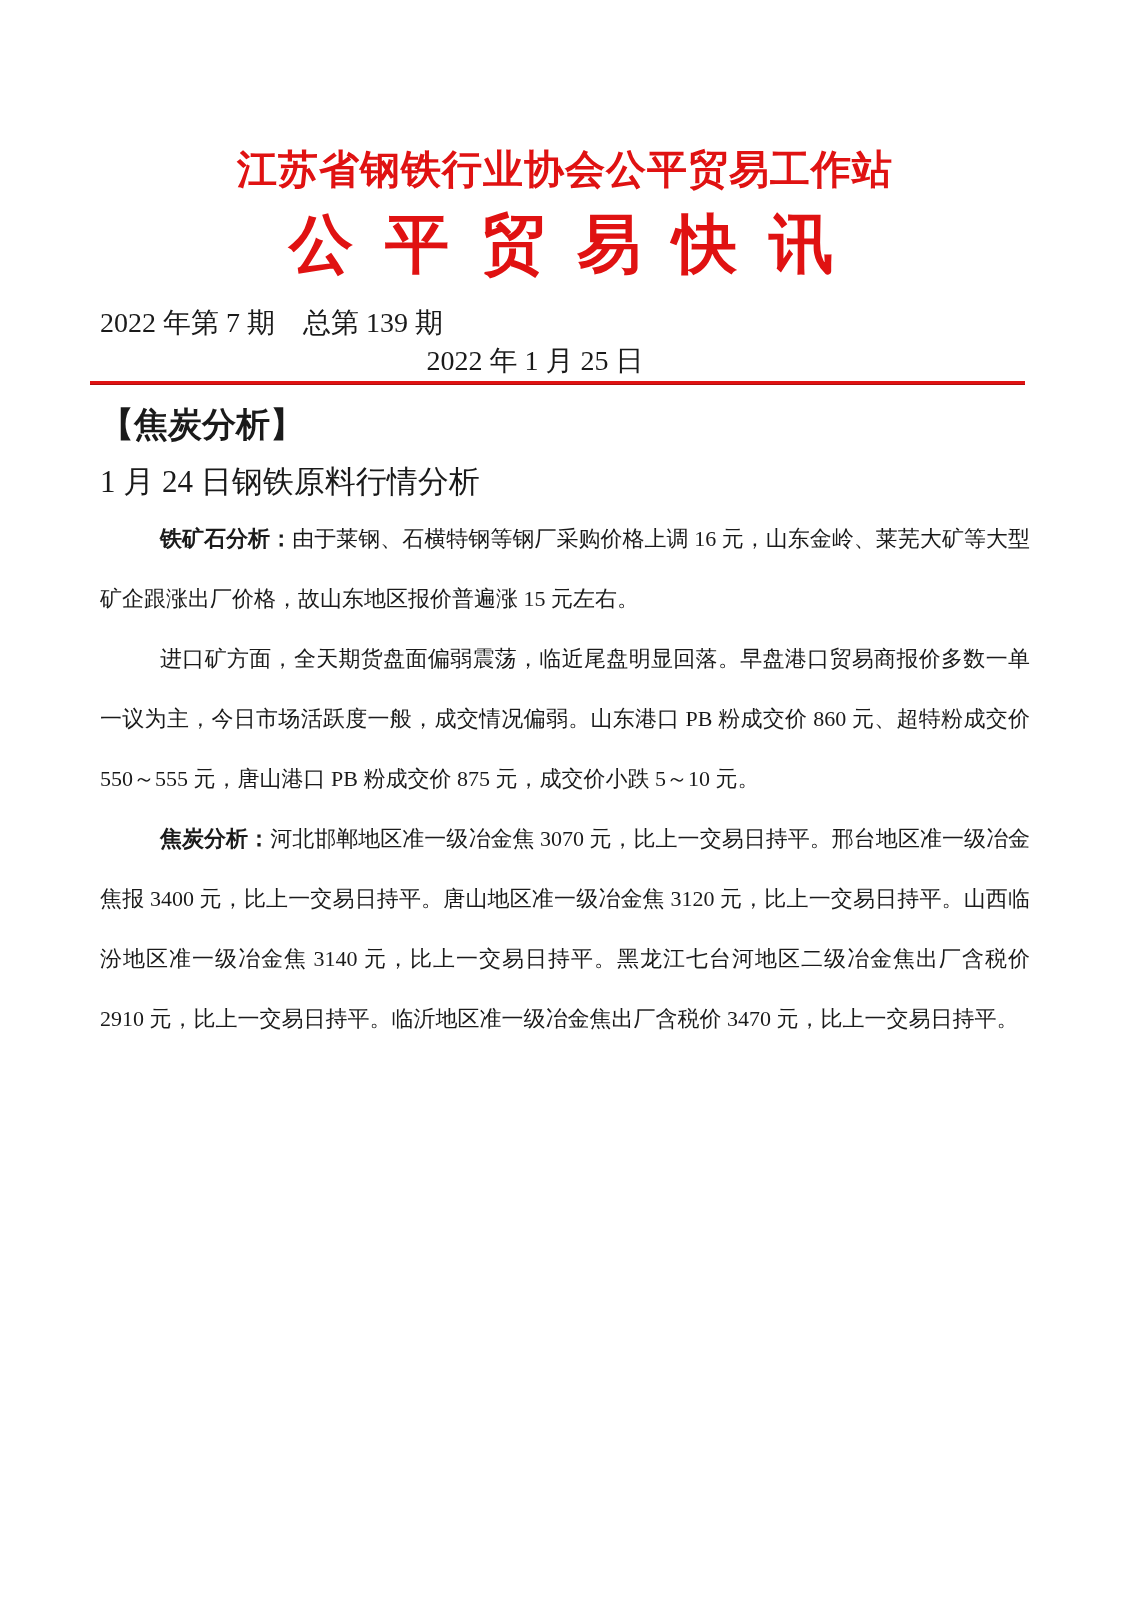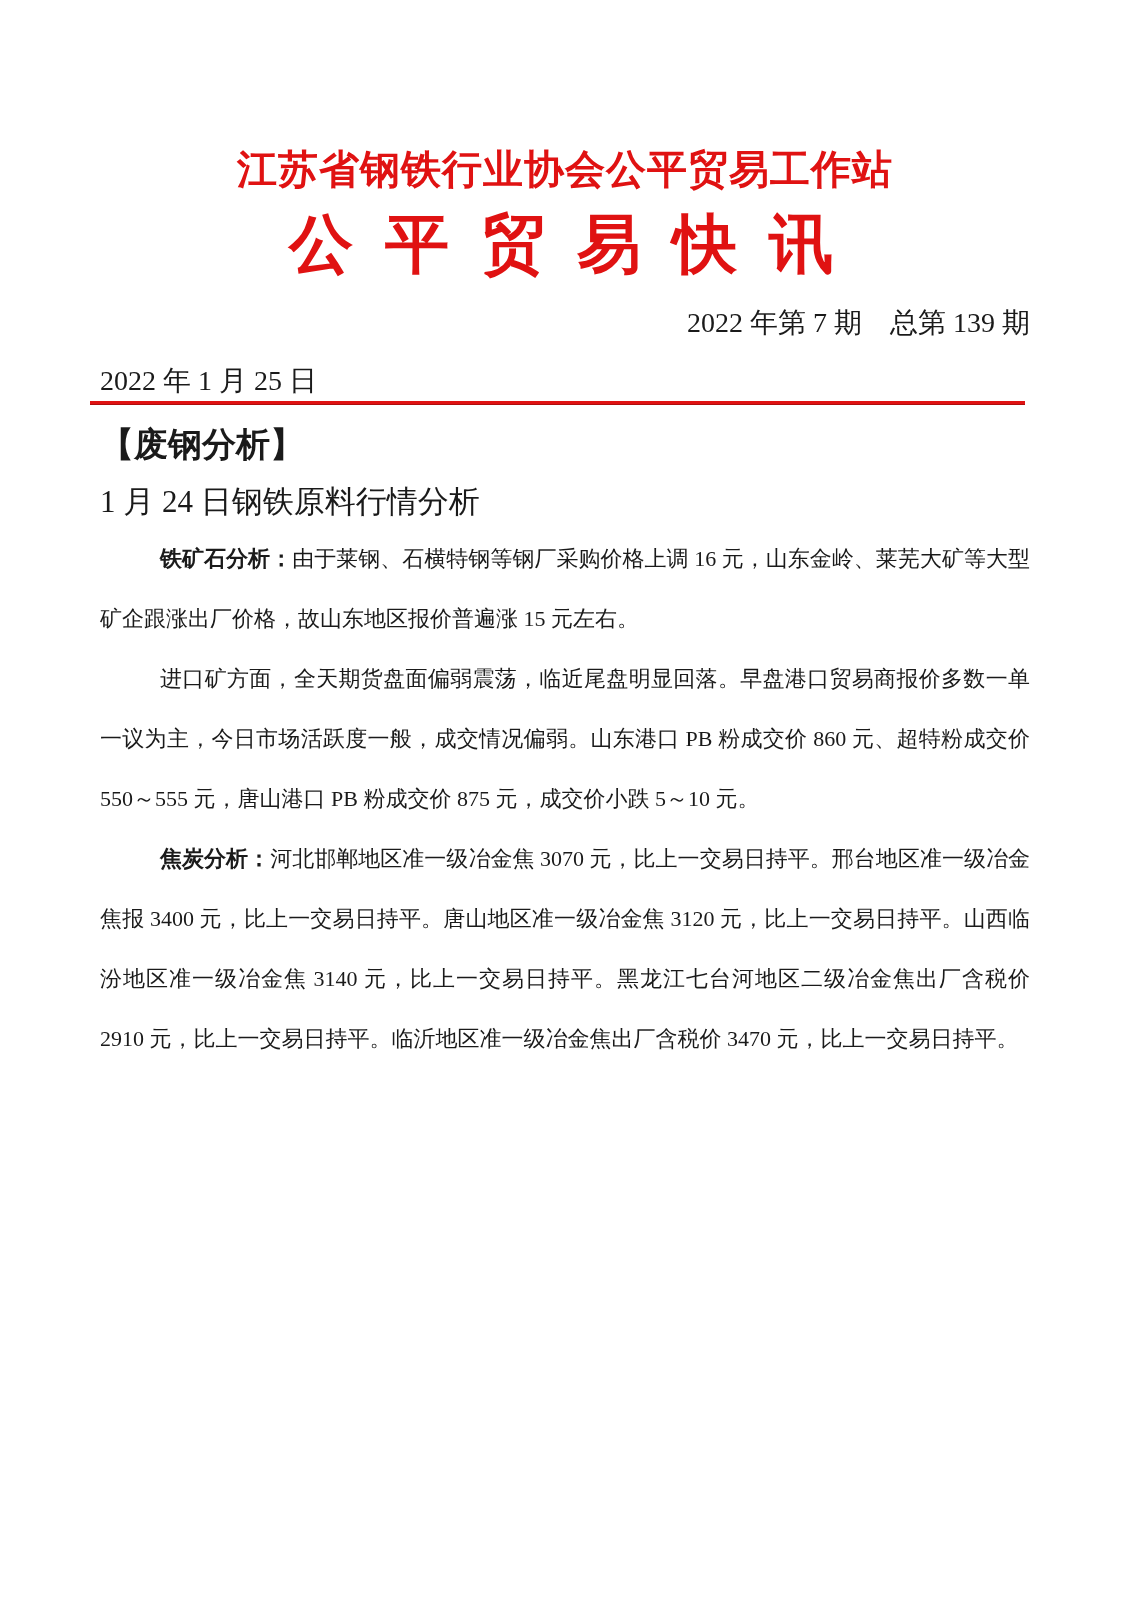--- a/index.html
+++ b/index.html
@@ -35,28 +35,28 @@
     text-align:center;
     color:var(--accent);
     font-size:64px;
     line-height:64px;
     font-weight:bold;
     letter-spacing:8px;
     white-space:nowrap;
   }
   .issue-line{
     margin-top:30px;
-    text-align:right;
+    text-align:left;
     font-size:28px;
     line-height:32px;
     white-space:pre;
   }
   .date-line{
-    margin-top:26px;
-    text-align:left;
+    margin-top:6px;
+    text-align:center;
     padding-right:60px;
     font-size:28px;
     line-height:32px;
     white-space:pre;
   }
   .rule{
     margin-top:4px;
     margin-left:-10px;
     width:935px;
     height:4px;
@@ -97,21 +97,21 @@
   <div class="org-title">江苏省钢铁行业协会公平贸易工作站</div>
 
   <div class="masthead">公 平 贸 易 快 讯</div>
 
   <div class="issue-line">2022 年第 7 期　总第 139 期</div>
 
   <div class="date-line">2022 年 1 月 25 日</div>
 
   <div class="rule"></div>
 
-  <div class="section-heading">【废钢分析】</div>
+  <div class="section-heading">【焦炭分析】</div>
 
   <div class="article-title">1 月 24 日钢铁原料行情分析</div>
 
   <div class="body-text">
 
     <p class="para"><b>铁矿石分析：</b><span>由于莱钢、石横特钢等钢厂采购价格上调 16 元，山东金岭、莱芜大矿等大型矿企跟涨出厂价格，故山东地区报价普遍涨 15 元左右。</span></p>
 
     <p class="para"><b></b><span>进口矿方面，全天期货盘面偏弱震荡，临近尾盘明显回落。早盘港口贸易商报价多数一单一议为主，今日市场活跃度一般，成交情况偏弱。山东港口 PB 粉成交价 860 元、超特粉成交价 550～555 元，唐山港口 PB 粉成交价 875 元，成交价小跌 5～10 元。</span></p>
 
     <p class="para"><b>焦炭分析：</b><span>河北邯郸地区准一级冶金焦 3070 元，比上一交易日持平。邢台地区准一级冶金焦报 3400 元，比上一交易日持平。唐山地区准一级冶金焦 3120 元，比上一交易日持平。山西临汾地区准一级冶金焦 3140 元，比上一交易日持平。黑龙江七台河地区二级冶金焦出厂含税价 2910 元，比上一交易日持平。临沂地区准一级冶金焦出厂含税价 3470 元，比上一交易日持平。</span></p>

